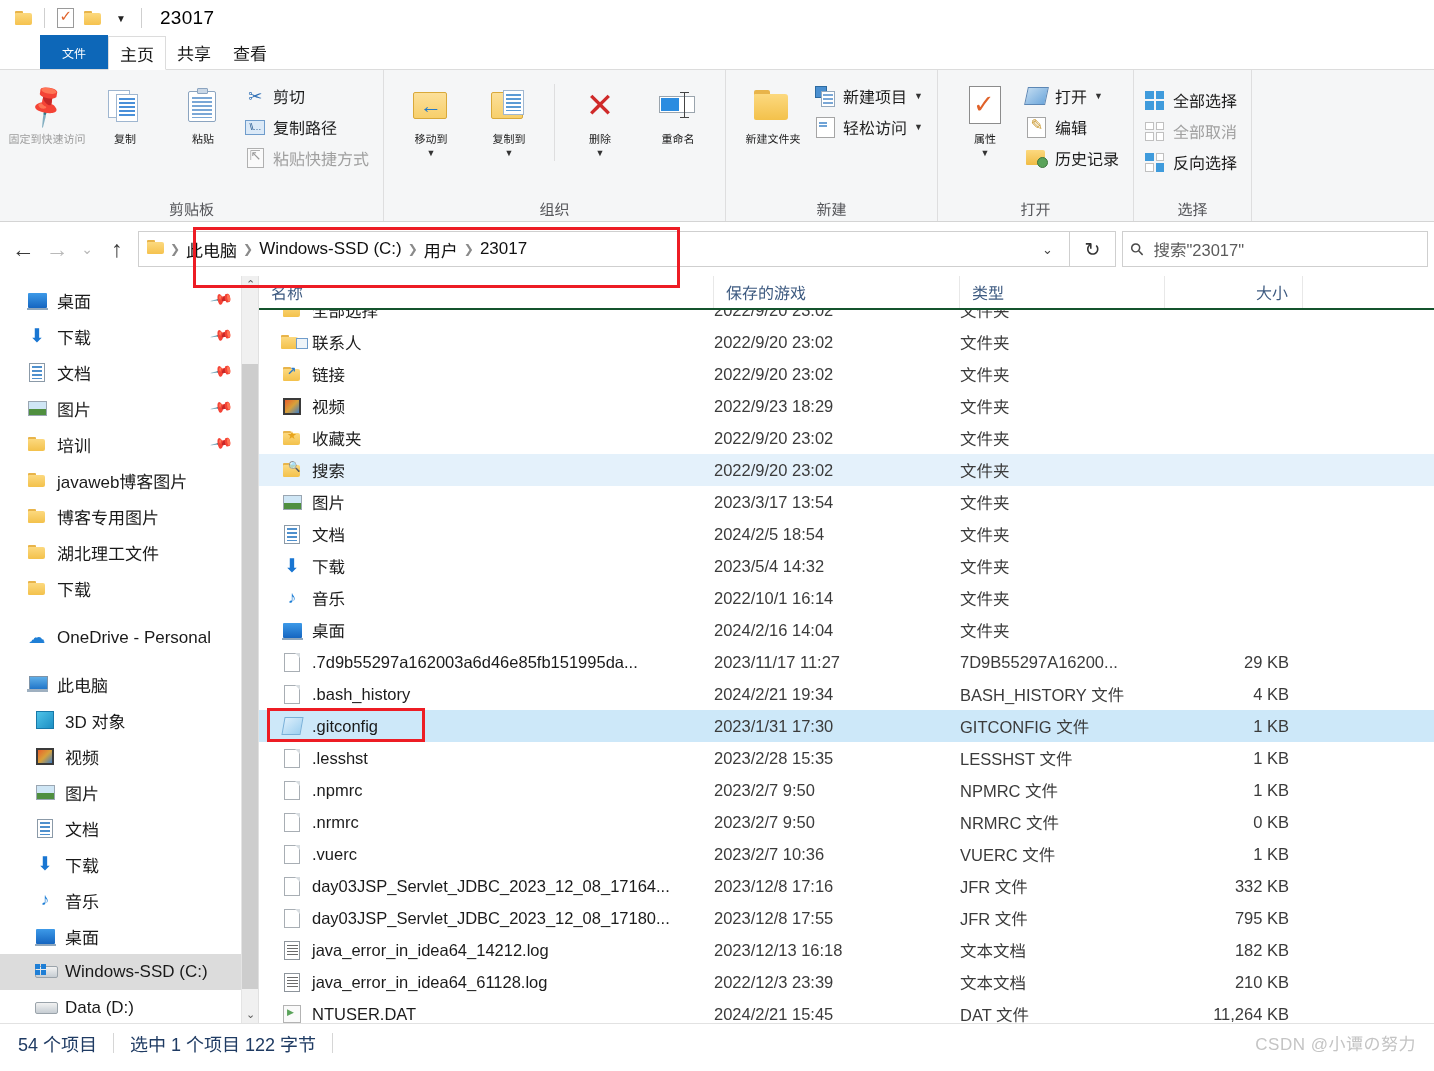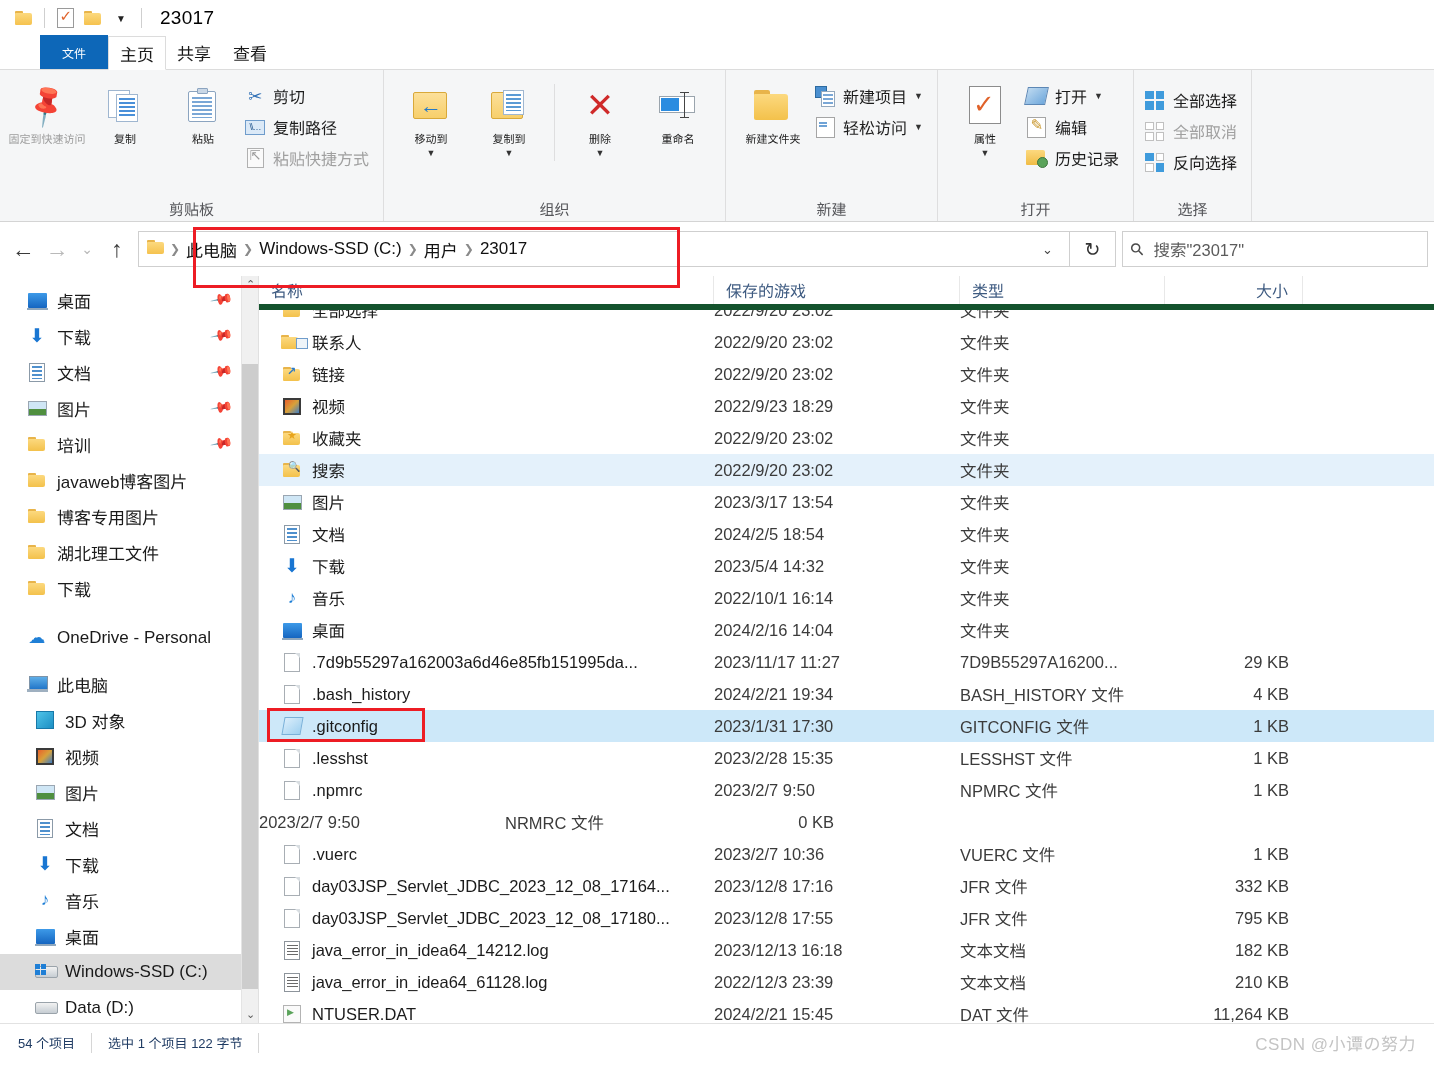--- a/index.html
+++ b/index.html
@@ -189,21 +189,21 @@
 
   .sb-track { position: absolute; right: 0; top: 0; width: 17px; height: 100%; background: #f0f0f0; border-left: 1px solid #e4e4e4; }
   .sb-up, .sb-dn { position: absolute; left: 0; width: 17px; height: 17px; display: flex; align-items: center; justify-content: center; font-size: 11px; color: #5a5a5a; }
   .sb-up { top: 0; } .sb-dn { bottom: 0; }
   .sb-thumb { position: absolute; left: 0; width: 17px; background: #cdcdcd; top: 88px; height: 625px; }
 
   .splitter { width: 1px; background: #e0e0e0; }
 
   
   .filepane { flex: 1; position: relative; overflow: hidden; background: #fff; }
-  .colhead { display: flex; height: 34px; border-bottom: 6px solid #14532d; background: #fff; }
+  .colhead { display: flex; height: 34px; border-bottom: 2px solid #14532d; background: #fff; }
   .colh { font-size: 16px; color: #3d5a80; display: flex; align-items: center; padding-left: 12px; border-right: 1px solid #e8e8e8; cursor: default; }
   .c-name { width: 455px; } .c-date { width: 246px; } .c-type { width: 205px; }
   .c-size { width: 138px; justify-content: flex-end; padding-right: 14px; }
 
   .rows { position: relative; }
   .row { display: flex; align-items: center; height: 32px; cursor: default; }
   .row.sel { background: #cde8f9; }
   .row.hl  { background: #e4f1fb; }
   .cell { font-size: 16.5px; color: #1b1b1b; display: flex; align-items: center; }
   .cell.name { width: 455px; padding-left: 22px; gap: 9px; overflow: hidden; white-space: nowrap; }
@@ -226,21 +226,21 @@
   .i-link::after { content: "↗"; position: absolute; left: 6px; top: 1px; font-size: 11px; color: #2e7ac4; font-weight: bold; }
   .i-star::after { content: "★"; position: absolute; left: 6px; top: 1px; font-size: 11px; color: #e8a41c; }
   .i-mag::after { content: "🔍"; position: absolute; left: 7px; top: 1px; font-size: 10px; }
   .ov { position: relative; }
 
   
   .redbox { position: absolute; border: 3px solid #ed1c24; pointer-events: none; z-index: 40; }
 
   
   .statusbar { height: 38px; border-top: 1px solid #e2e2e2; display: flex; align-items: center; padding-left: 18px; gap: 0; background: #fff; position: relative; }
-  .st-item { font-size: 13px; color: #1f3b63; padding-right: 16px; }
+  .st-item { font-size: 18px; color: #1f3b63; padding-right: 16px; }
   .st-div { width: 1px; height: 20px; background: #d6d6d6; margin-right: 16px; }
   .watermark { position: absolute; right: 18px; font-size: 17px; color: #c4c4c4; letter-spacing: .5px; }
 </style>
 </head>
 <body>
 
 <div class="titlebar">
   <div class="qa-icon">
       <span class="folder-glyph"></span>
     </div>
@@ -861,20 +861,26 @@
               <span class="i-file"></span>
             </span>
           <span>.npmrc</span>
         </div>
         <div class="cell date">2023/2/7 9:50</div>
         <div class="cell type">NPMRC 文件</div>
         <div class="cell size">1 KB</div>
       </div>
 
       <div class="row">
+        <div class="cell name">
+          <span class="ficon">
+              <span class="i-file"></span>
+            </span>
+          <span>.nrmrc</span>
+        </div>
         <div class="cell date">2023/2/7 9:50</div>
         <div class="cell type">NRMRC 文件</div>
         <div class="cell size">0 KB</div>
       </div>
 
       <div class="row">
         <div class="cell name">
           <span class="ficon">
               <span class="i-file"></span>
             </span>

